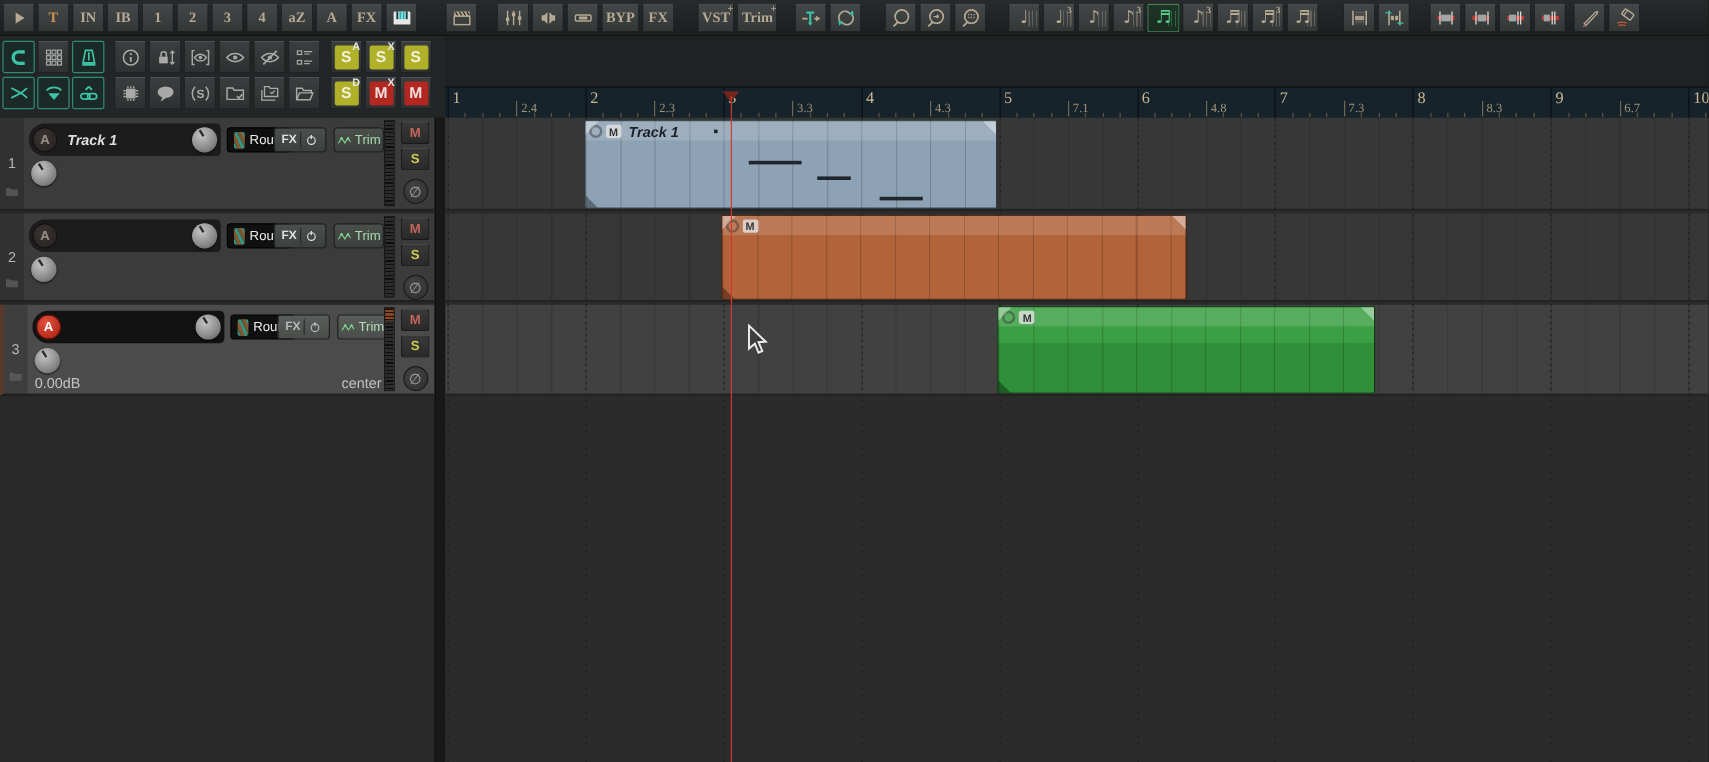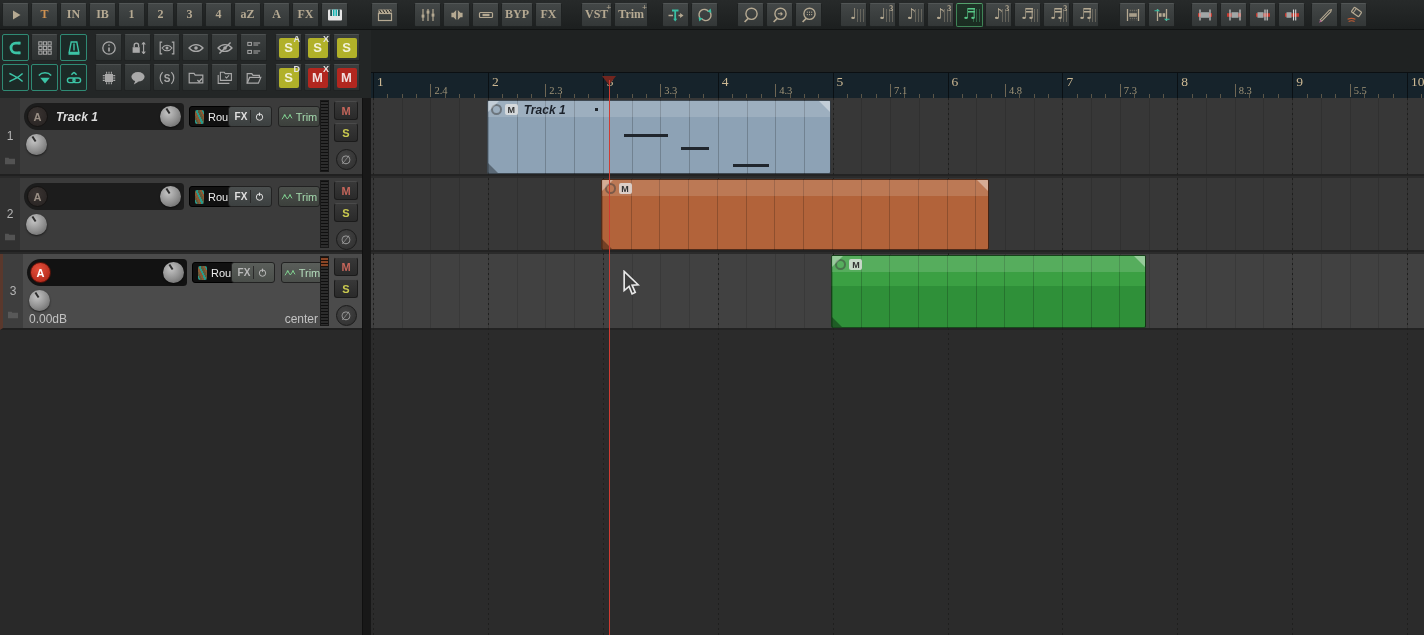--- a/index.html
+++ b/index.html
@@ -629,21 +629,21 @@
             <div class="rtick" style="left: 28.725px;"></div>
             <div class="rtick" style="left: 43.0875px;"></div>
             <div class="rtick" style="left: 71.8125px;"></div>
             <div class="rtick" style="left: 86.175px;"></div>
             <div class="rtick" style="left: 100.537px;"></div>
           </div>
           <div class="rcell" style="left: 921.2px; width: 114.9px;">
             <div class="rline"></div>
             <div class="rmaj">9</div>
             <div class="rmin-tick"></div>
-            <div class="rmin">5.5</div>
+            <div class="rmin">6.7</div>
             <div class="rtick" style="left: 14.3625px;"></div>
             <div class="rtick" style="left: 28.725px;"></div>
             <div class="rtick" style="left: 43.0875px;"></div>
             <div class="rtick" style="left: 71.8125px;"></div>
             <div class="rtick" style="left: 86.175px;"></div>
             <div class="rtick" style="left: 100.537px;"></div>
           </div>
           <div class="rcell" style="left: 1036.1px; width: 114.9px;">
             <div class="rline"></div>
             <div class="rmaj">10</div>

